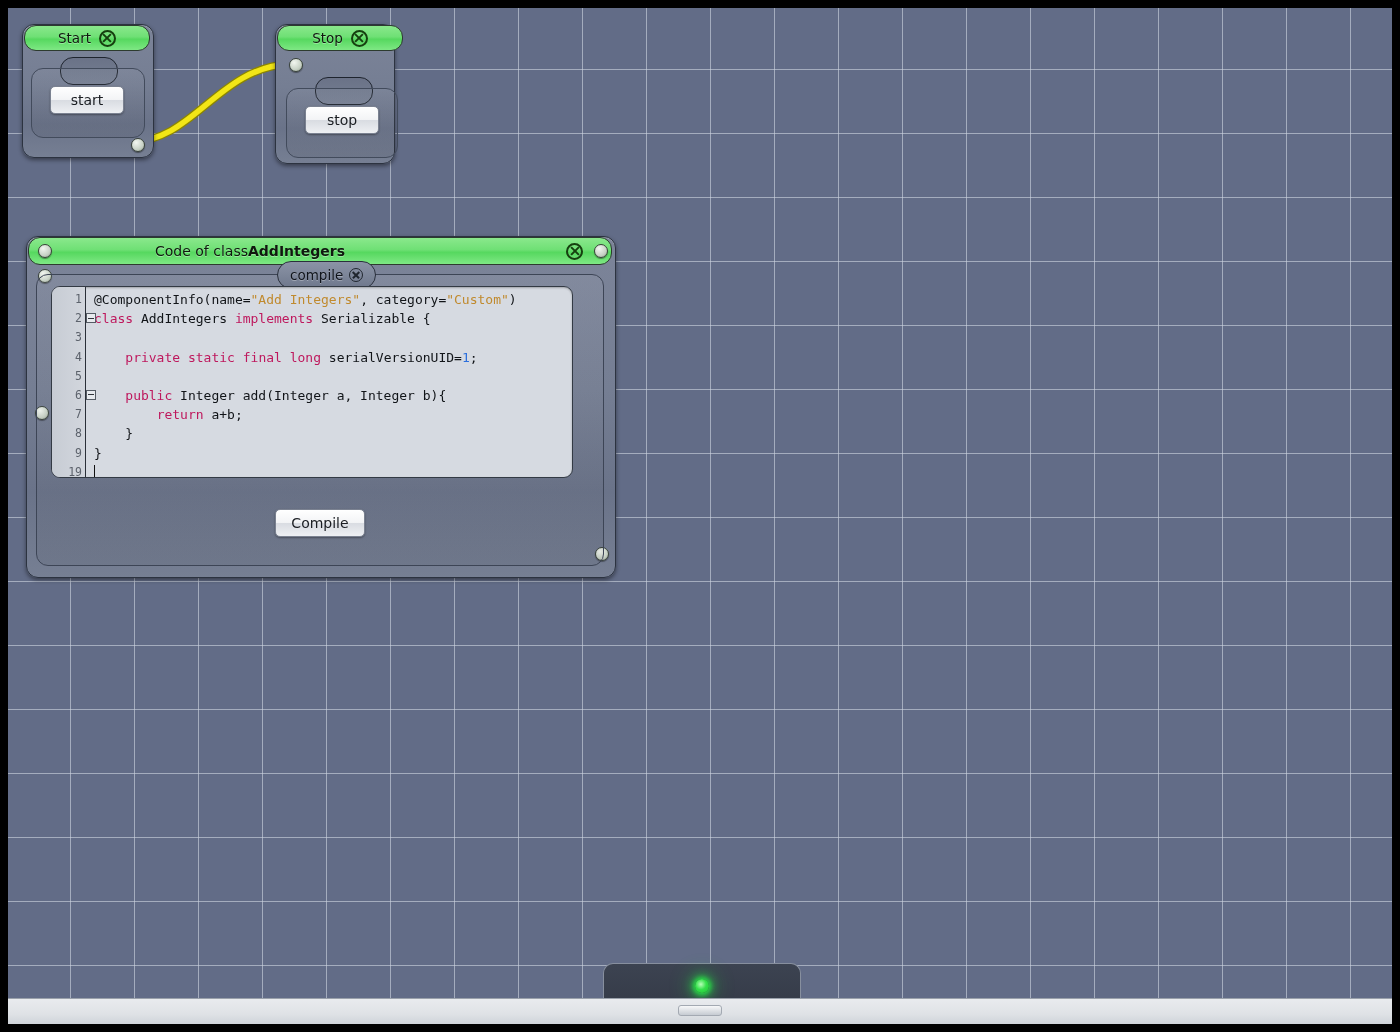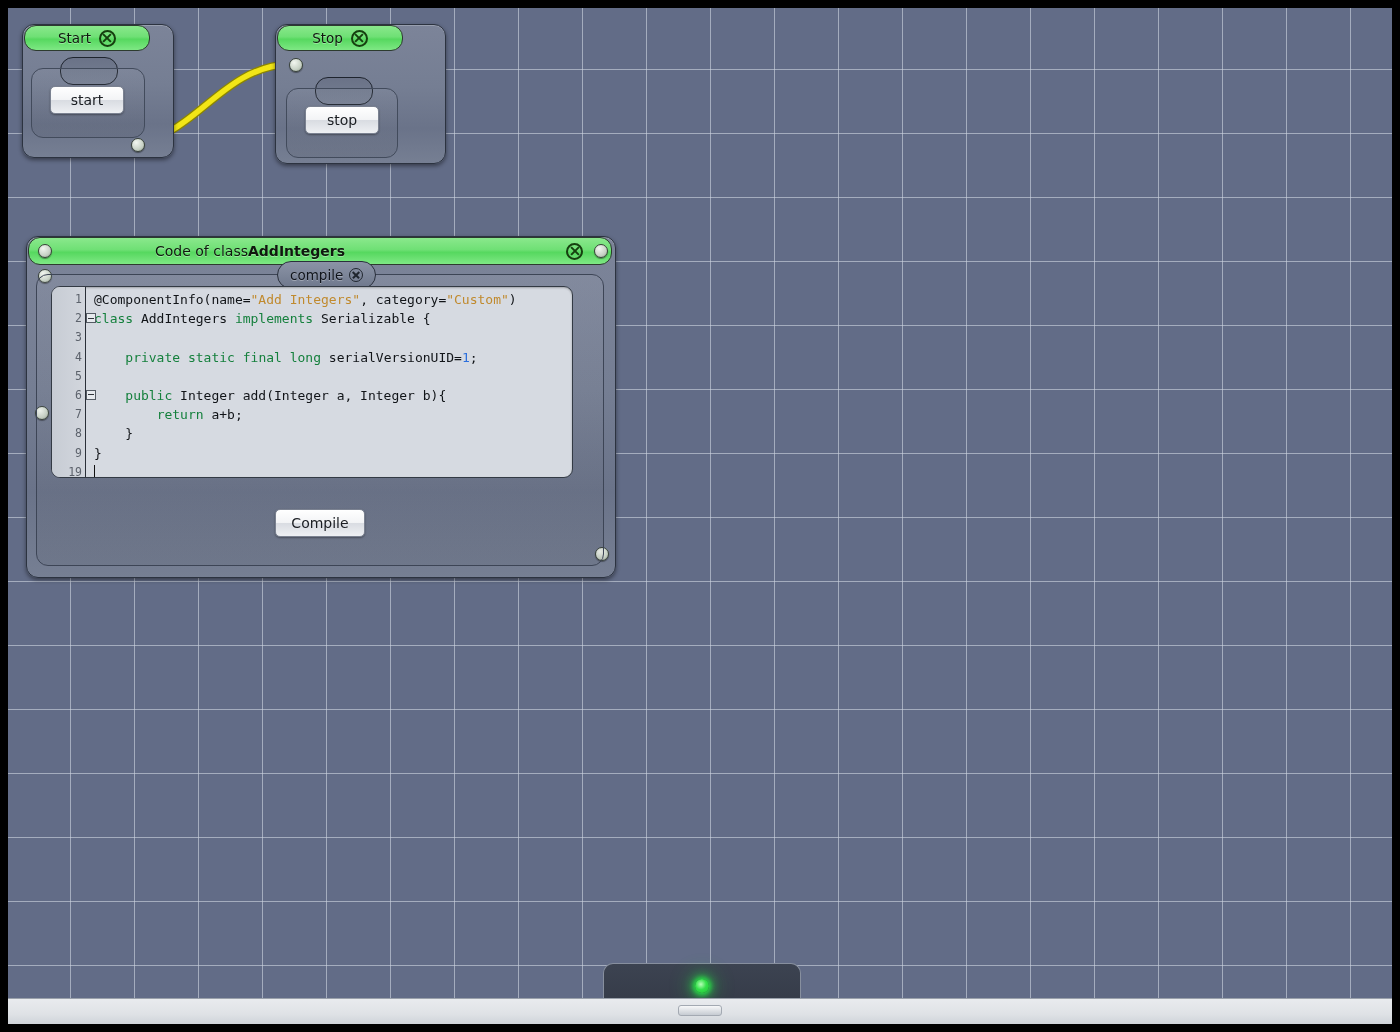--- a/index.html
+++ b/index.html
@@ -133,21 +133,21 @@
   }
   .fold:before{
     content:"";position:absolute;left:1px;top:3.5px;width:6px;height:1px;background:#30343b;
   }
   #codetext{
     flex:1;padding:3px 0 0 8px;box-sizing:border-box;
     font-family:"DejaVu Sans Mono","Liberation Mono",monospace;
     font-size:13px;line-height:19.2px;color:#111418;
     white-space:pre;overflow:hidden;
   }
-  .kw{color:#15803d;}
+  .kw{color:#be185d;}
   .str{color:#c08a2e;}
   .num{color:#2b6fdd;}
   .caret{
     display:inline-block;width:1px;height:14px;background:#111;
     vertical-align:-2px;
   }
   #compile-btn{left:249px;top:273px;width:88px;height:26px;}
 
   
   #dock{
@@ -182,38 +182,38 @@
 <body>
 
 <div id="app">
   <div id="canvas">
 
     <svg id="wire" viewBox="0 0 1384 990">
       <path d="M 122 134 C 185 134, 210 60, 281 56" stroke="#8c8600" stroke-width="8" fill="none" stroke-linecap="round"></path>
       <path d="M 122 134 C 185 134, 210 60, 281 56" stroke="#f2e616" stroke-width="5.5" fill="none" stroke-linecap="round"></path>
     </svg>
 
-    <div class="node" style="left:14px;top:16px;width:150px;height:132px;">
+    <div class="node" style="left:14px;top:16px;width:130px;height:132px;">
       <div class="node-body"></div>
 
       <div class="title-bar" style="width:126px;left:2px;top:1px;">
         <span class="ttl" style="margin-right:8px;">Start</span>
         <span class="xbtn"></span>
       </div>
 
       <div class="node-tab" style="left:38px;top:33px;width:56px;height:26px;"></div>
 
       <div class="inner-panel" style="left:9px;top:44px;width:112px;height:68px;"></div>
 
       <div class="btn" style="left:28px;top:62px;width:72px;height:26px;">start</div>
 
       <div class="port" style="left:109px;top:114px;"></div>
     </div>
 
-    <div class="node" style="left:267px;top:16px;width:130px;height:138px;padding-left:39px;">
+    <div class="node" style="left:267px;top:16px;width:118px;height:138px;">
       <div class="node-body"></div>
 
       <div class="title-bar" style="width:126px;left:2px;top:1px;">
         <span class="ttl" style="margin-right:8px;">Stop</span>
         <span class="xbtn"></span>
       </div>
 
       <div class="port" style="left:14px;top:34px;"></div>
 
       <div class="node-tab" style="left:40px;top:53px;width:56px;height:26px;"></div>

